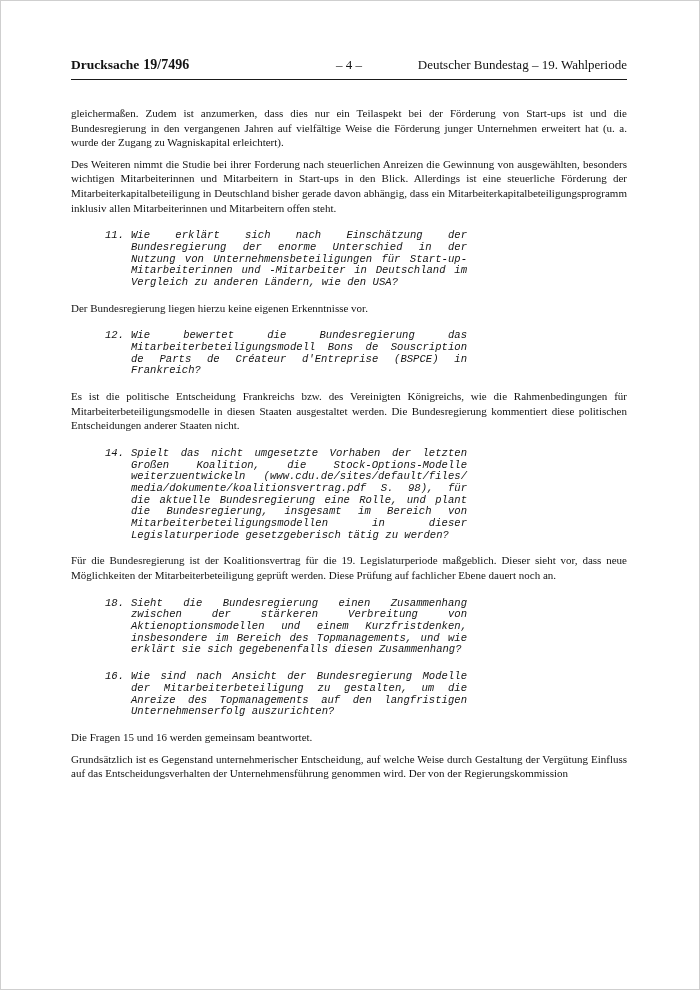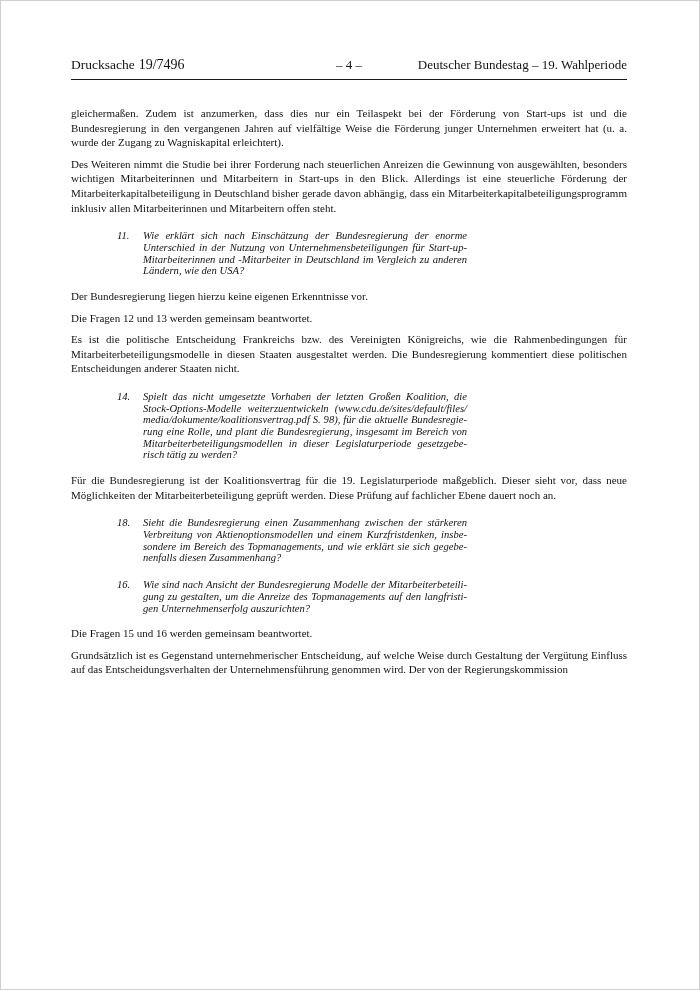--- a/index.html
+++ b/index.html
@@ -21,21 +21,21 @@
   }
   .header {
     position: relative;
     display: flex;
     justify-content: space-between;
     align-items: baseline;
     font-size: 13px;
     padding-bottom: 6px;
     border-bottom: 1.6px solid #1a1a1a;
   }
-  .h-left { font-weight: normal; font-size: 13.5px; white-space: nowrap; }
+  .h-left { font-weight: bold; font-size: 13.5px; white-space: nowrap; }
   .h-num { margin-left: 4px; font-size: 14px; }
   .h-center {
     position: absolute;
     left: 0;
     right: 0;
     text-align: center;
     font-size: 13px;
     pointer-events: none;
   }
   .h-right { font-size: 13px; white-space: nowrap; margin-left: 42px; }
@@ -48,22 +48,23 @@
     text-align: justify;
     margin: 0 0 7px 0;
     hyphens: auto;
   }
   .question {
     display: flex;
     font-style: italic;
     font-size: 10.6px;
     line-height: 11.7px;
     text-align: justify;
-    margin: 15px 160px 12px 46px;
+    margin: 15px 160px 12px 34px;
     hyphens: auto;
+    font-family: Liberation Mono, monospace;
   }
   .qnum {
     flex: 0 0 26px;
   }
   .qtext {
     flex: 1 1 auto;
   }
 </style>
 </head>
 <body>
@@ -84,23 +85,26 @@
 
     <p class="para">Des Weiteren nimmt die Studie bei ihrer Forderung nach steuerlichen Anreizen die Gewinnung von ausgewählten, besonders wichtigen Mitarbeiterinnen und Mitarbeitern in Start-ups in den Blick. Allerdings ist eine steuerliche Förderung der Mitarbeiterkapitalbeteiligung in Deutschland bisher gerade davon abhängig, dass ein Mitarbeiterkapitalbeteiligungsprogramm inklusiv allen Mitarbeiterinnen und Mitarbeitern offen steht.</p>
 
     <div class="question">
       <div class="qnum">11.</div>
       <div class="qtext">Wie erklärt sich nach Einschätzung der Bundesregierung der enorme Unter­schied in der Nutzung von Unternehmensbeteiligungen für Start-up-Mitar­beiterinnen und -Mitarbeiter in Deutschland im Vergleich zu anderen Län­dern, wie den USA?</div>
     </div>
 
     <p class="para">Der Bundesregierung liegen hierzu keine eigenen Erkenntnisse vor.</p>
 
+    <div class="question">
+      <div class="qnum">12.</div>
+      <div class="qtext">Wie bewertet die Bundesregierung das Mitarbeiterbeteiligungsmodell Bons de Souscription de Parts de Créateur d'Entreprise (BSPCE) in Frankreich?</div>
+    </div>
 
 
-    <p class="para">Die Fragen 12 und 13 werden gemeinsam beantwortet.</p>
 
     <p class="para">Es ist die politische Entscheidung Frankreichs bzw. des Vereinigten Königreichs, wie die Rahmenbedingungen für Mitarbeiterbeteiligungsmodelle in diesen Staa­ten ausgestaltet werden. Die Bundesregierung kommentiert diese politischen Ent­scheidungen anderer Staaten nicht.</p>
 
     <div class="question">
       <div class="qnum">14.</div>
       <div class="qtext">Spielt das nicht umgesetzte Vorhaben der letzten Großen Koalition, die Stock-Options-Modelle weiterzuentwickeln (www.cdu.de/sites/default/files/​media/dokumente/koalitionsvertrag.pdf S. 98), für die aktuelle Bundesregie­rung eine Rolle, und plant die Bundesregierung, insgesamt im Bereich von Mitarbeiterbeteiligungsmodellen in dieser Legislaturperiode gesetzgebe­risch tätig zu werden?</div>
     </div>
 
     <p class="para">Für die Bundesregierung ist der Koalitionsvertrag für die 19. Legislaturperiode maßgeblich. Dieser sieht vor, dass neue Möglichkeiten der Mitarbeiterbeteiligung geprüft werden. Diese Prüfung auf fachlicher Ebene dauert noch an.</p>
 

